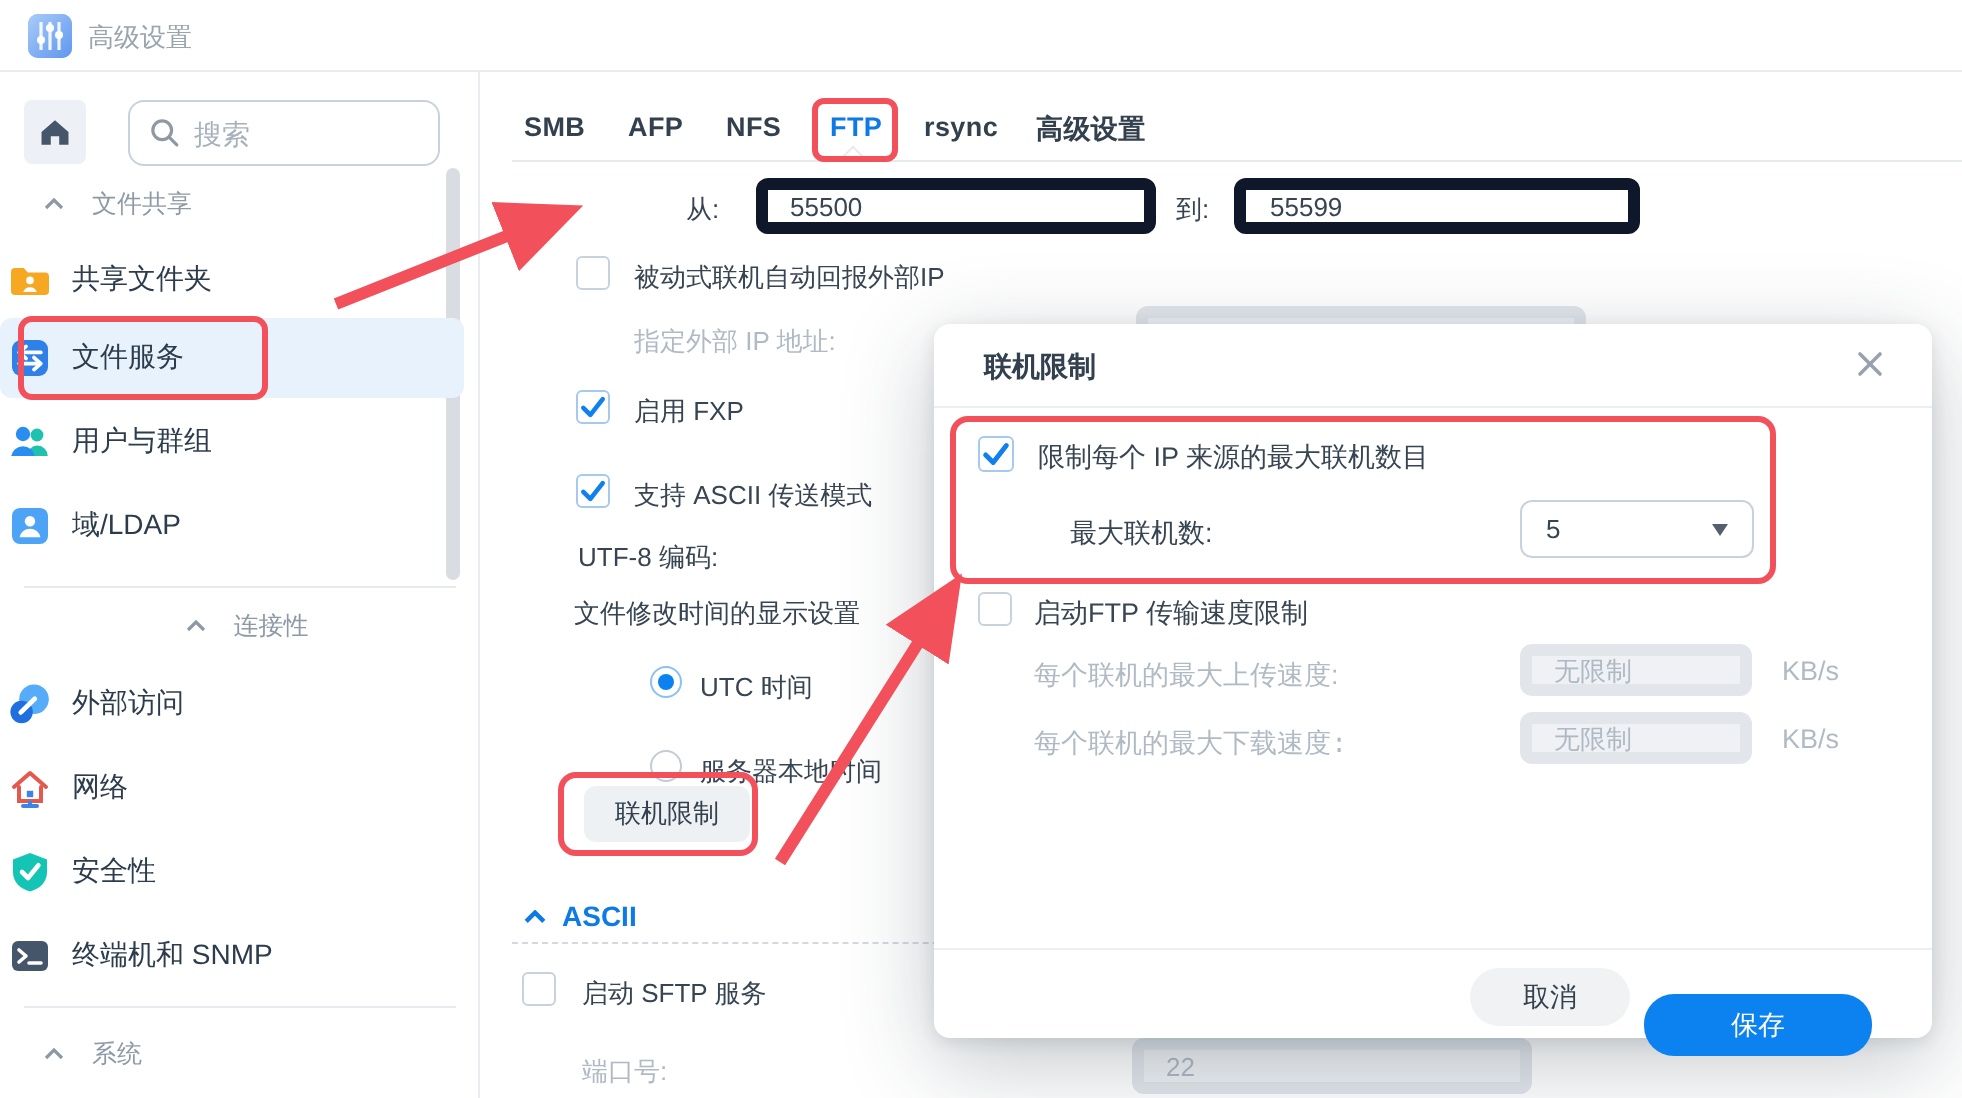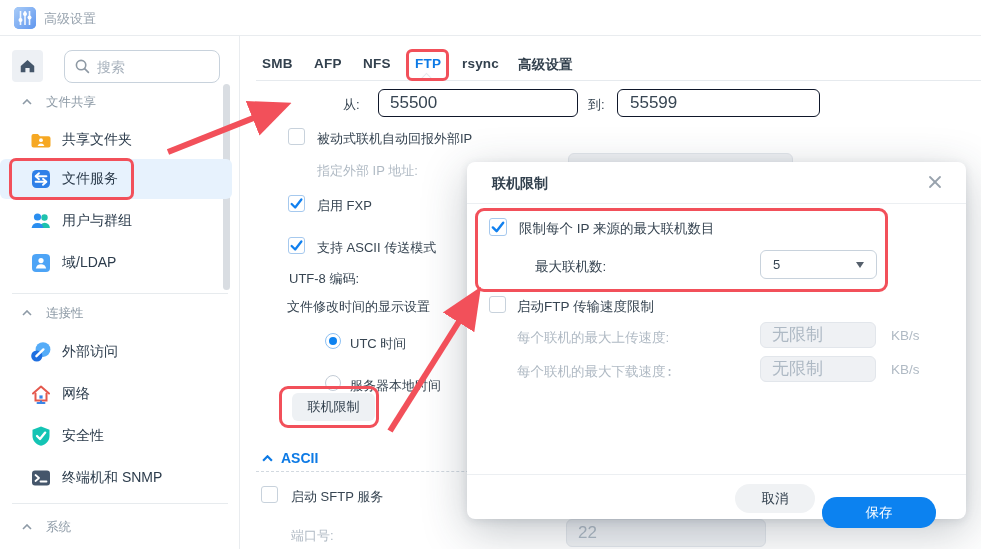--- a/index.html
+++ b/index.html
@@ -14,35 +14,35 @@
 
   
   .sidebar { position:absolute; left:0; top:36px; width:240px; height:513px; background:#fff; z-index:1; }
   .vdiv { position:absolute; left:239px; top:36px; width:1px; height:513px; background:#e9ecef; z-index:1; }
   .home-btn { position:absolute; left:12px; top:14px; width:31px; height:32px; background:#edf0f4; border-radius:4px; display:flex; align-items:center; justify-content:center; }
   .search { position:absolute; left:64px; top:14px; width:156px; height:33px; border:1px solid #c8d2dc; border-radius:8px; display:flex; align-items:center; padding:0 10px; gap:7px; background:#fff; }
   .search input { border:none; outline:none; width:100px; font-size:14px; color:#33414e; font-family:inherit; background:transparent; }
   .search input::placeholder { color:#a7b1bc; }
   .sb-scroll { position:absolute; left:223px; top:48px; width:7px; height:206px; background:#d9dde2; border-radius:4px; }
   .sb-sec { position:absolute; left:0; width:225px; height:20px; display:flex; align-items:center; gap:14px; padding-left:22px; font-size:12.5px; color:#8d9aa6; }
-  .sb-item { position:absolute; left:0; width:232px; height:36px; display:flex; align-items:center; gap:10px; padding-left:30px; font-size:14px; color:#2c3c4c; }
+  .sb-item { position:absolute; left:0; width:232px; height:36px; display:flex; align-items:center; gap:10px; padding-left:4px; font-size:14px; color:#2c3c4c; }
   .sb-item.sel { background:#e7f2fd; border-radius:6px; height:40px; }
   .sb-item .ic { width:22px; height:22px; flex:0 0 22px; }
   .sb-div { position:absolute; left:12px; width:216px; border-top:1px solid #e7ebee; }
 
   
   .tab { position:absolute; top:56px; font-size:13.5px; font-weight:bold; color:#33414e; letter-spacing:.2px; }
   .tab.active { color:#0d7ae5; }
   .tab-line { position:absolute; left:256px; top:80px; width:725px; height:1px; background:#e6eaee; }
   .tab-notch { position:absolute; left:421px; top:75px; width:11px; height:11px; background:#fff; border-left:1px solid #e6eaee; border-top:1px solid #e6eaee; transform:rotate(45deg); }
 
   
   .lbl { position:absolute; font-size:13px; color:#374552; white-space:nowrap; }
   .lbl.gray { color:#b0bac4; }
-  .inp { position:absolute; border:1px solid #0f172a; border-radius:6px; background:#fff; font-size:17px; color:#374552; padding:0 11px; font-family:inherit; outline:none; }
+  .inp { position:absolute; border:6px solid #0f172a; border-radius:6px; background:#fff; font-size:13px; color:#374552; padding:0 11px; font-family:inherit; outline:none; }
   .inp.dis { background:#eff1f4; border-color:#e2e6eb; color:#aeb9c4; }
   .inp.dis::placeholder { color:#aeb9c4; }
   .cb { position:absolute; width:17px; height:17px; border:1px solid #c8d2dc; border-radius:3px; background:#fff; }
   .cb.on { border-color:#a6c9ee; }
   .radio { position:absolute; width:16px; height:16px; border:1px solid #c3ccd6; border-radius:50%; background:#fff; }
   .radio.on { border-color:#8cc0f3; }
   .radio.on::after { content:""; position:absolute; left:3px; top:3px; width:8px; height:8px; border-radius:50%; background:#0c82f0; }
   .gbtn { position:absolute; background:#eef1f4; border:none; border-radius:6px; font-size:13px; color:#33414e; font-family:inherit; display:flex; align-items:center; justify-content:center; }
   .dash { position:absolute; border-top:1px dashed #d2d9e0; }
   .secthdr { position:absolute; font-size:14px; font-weight:bold; color:#0d7ae5; display:flex; align-items:center; gap:8px; }
@@ -145,21 +145,21 @@
       <svg class="ic" viewBox="0 0 22 22">
         <rect x="2" y="2" width="18" height="18" rx="4" fill="#4da4f6"></rect>
         <circle cx="11" cy="8.6" r="2.6" fill="#fff"></circle>
         <path d="M5.8 16.6 a5.3 5.3 0 0 1 10.4 0 Z" fill="#fff"></path>
       </svg>
       <span>域/LDAP</span>
     </div>
 
     <div class="sb-div" style="top:257px;"></div>
 
-    <div class="sb-sec" style="top:267px;">
+    <div class="sb-sec" style="top:267px;justify-content:center;">
       <svg width="10" height="6" viewBox="0 0 10 6">
         <polyline points="1,5 5,1 9,5" fill="none" stroke="#8d9aa6" stroke-width="1.6"></polyline>
       </svg>
       <span>连接性</span>
     </div>
 
     <div class="sb-item" style="top:298px;">
       <svg class="ic" viewBox="0 0 22 22">
         <circle cx="13" cy="8.6" r="7.4" fill="#55acf8"></circle>
         <circle cx="6.8" cy="15" r="5.6" fill="#1f6fe0"></circle>

